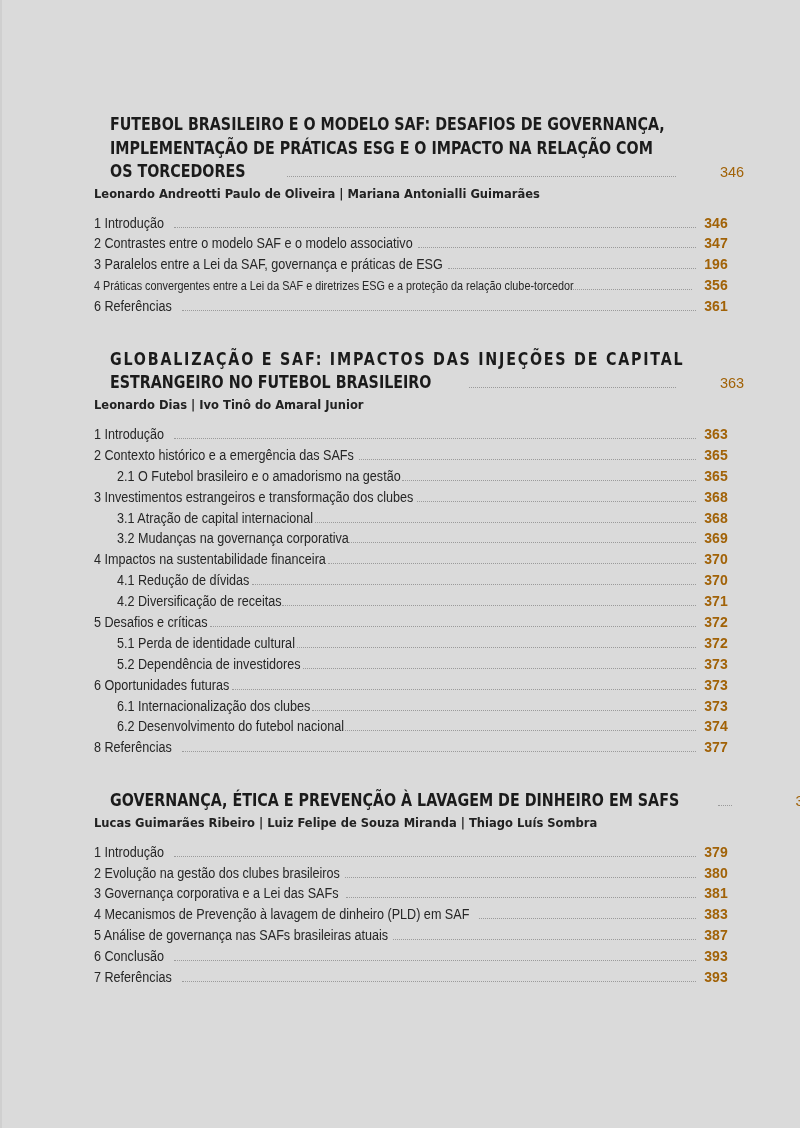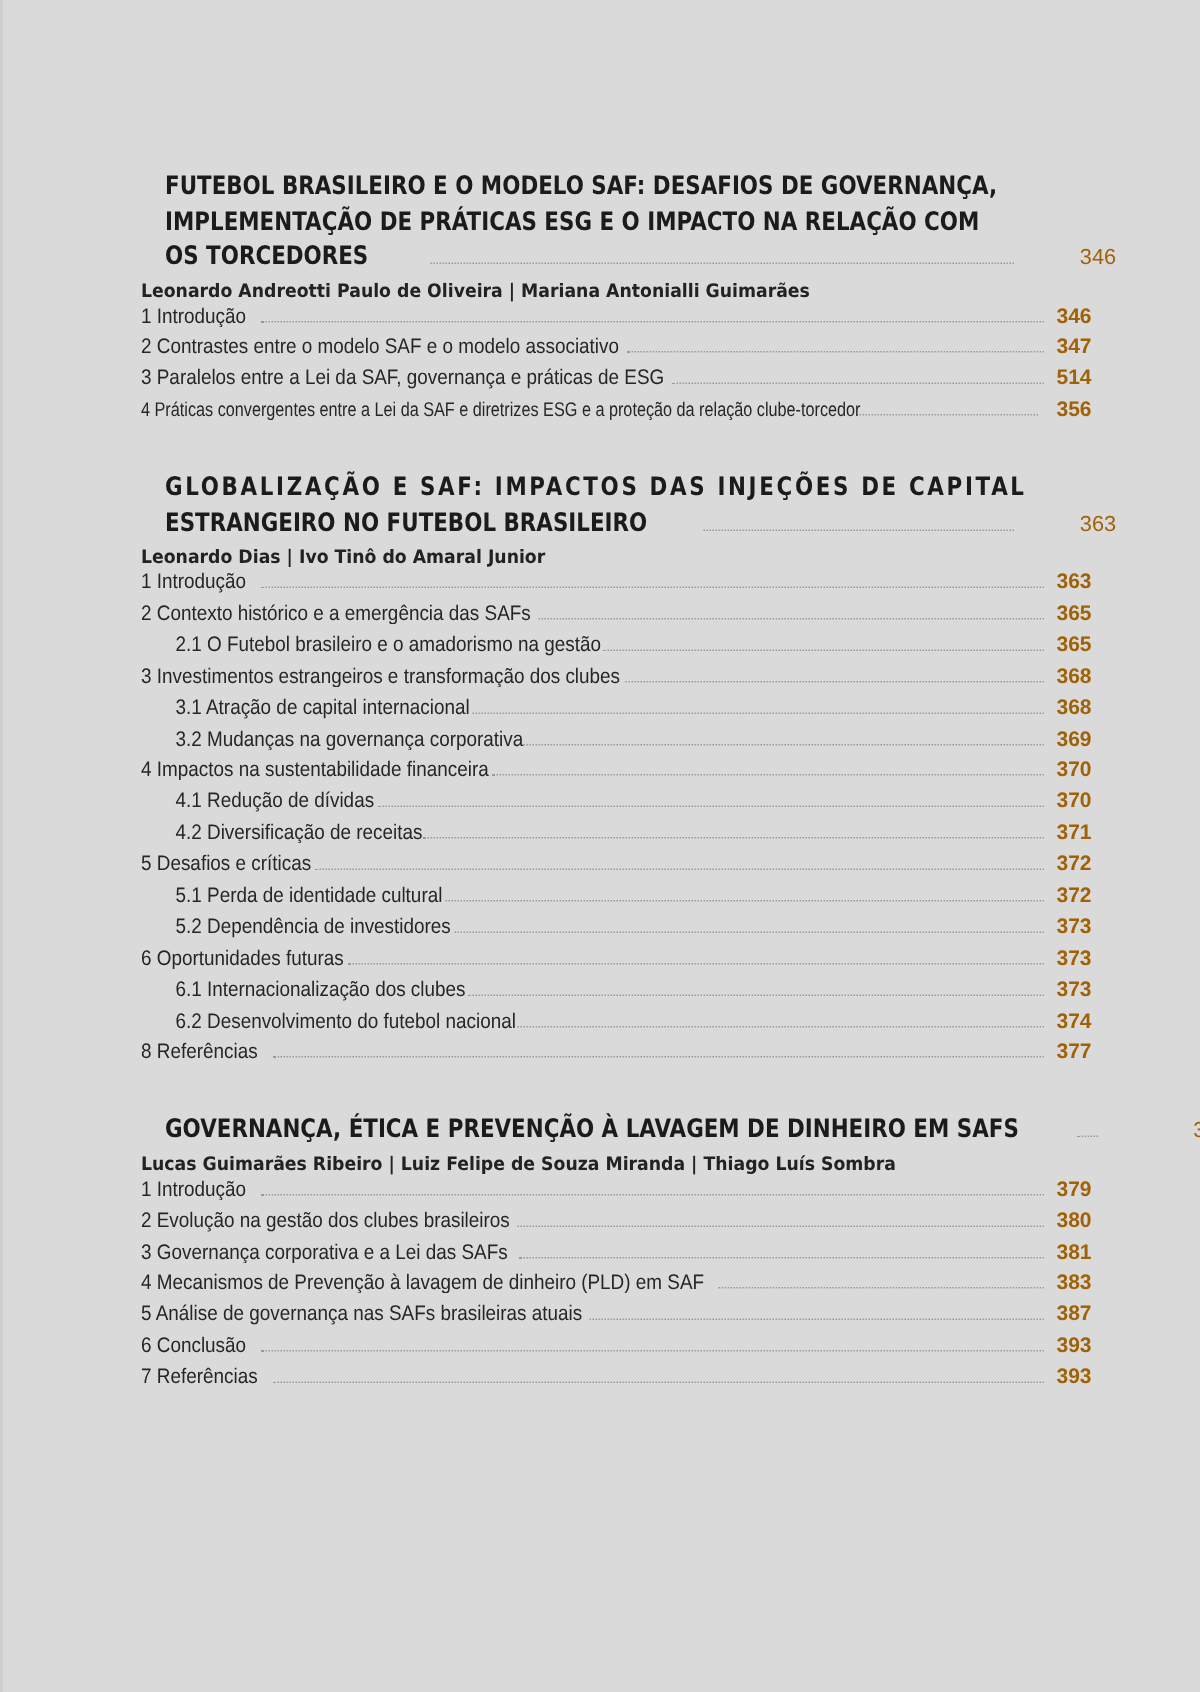--- a/index.html
+++ b/index.html
@@ -57,21 +57,21 @@
     font-family: "DejaVu Sans", sans-serif;
     font-weight: bold;
     font-size: 12.4px;
     line-height: 17px;
     margin-top: 1px;
     color: #222;
     transform: scaleX(0.93);
     transform-origin: left center;
     white-space: nowrap;
   }
-  .entries { }
+  .entries { margin-top: 13px; }
   .entry {
     display: flex; align-items: baseline; height: 20.9px;
     font-family: "Liberation Sans", sans-serif;
     font-size: 14px;
   }
   .entry .et {
     white-space: nowrap; flex: none;
     transform: scaleX(0.9);
     transform-origin: left center;
     color: #262626;
@@ -105,26 +105,31 @@
           <span class="page-num">346</span>
         </div>
       <div class="entry">
           <span class="et">2  Contrastes entre o modelo SAF e o modelo associativo</span>
           <span class="leader" style="margin-left:-30px;"></span>
           <span class="page-num">347</span>
         </div>
       <div class="entry">
           <span class="et">3  Paralelos entre a Lei da SAF, governança e práticas de ESG</span>
           <span class="leader" style="margin-left:-34px;"></span>
-          <span class="page-num">514</span>
+          <span class="page-num">196</span>
         </div>
       <div class="entry narrow">
           <span class="et" style="font-size:13.2px;">4  Práticas convergentes entre a Lei da SAF e diretrizes ESG e a proteção da relação clube-torcedor</span>
           <span class="leader" style="margin-left:-108px;margin-right:10px;"></span>
           <span class="page-num">356</span>
+        </div>
+      <div class="entry">
+          <span class="et">6  Referências</span>
+          <span class="leader"></span>
+          <span class="page-num">361</span>
         </div>
     </div>
   </div>
 
   <div class="chapter" style="margin-bottom:29px;">
     <div class="title-lines">
       <span class="title-line spaced">GLOBALIZAÇÃO E SAF: IMPACTOS DAS INJEÇÕES DE CAPITAL</span>
       <div class="last-line">
         <span class="lt" style="transform:scaleX(0.84);transform-origin:left center;margin-right:-62px;">ESTRANGEIRO NO FUTEBOL BRASILEIRO</span>
         <span class="leader"></span>

